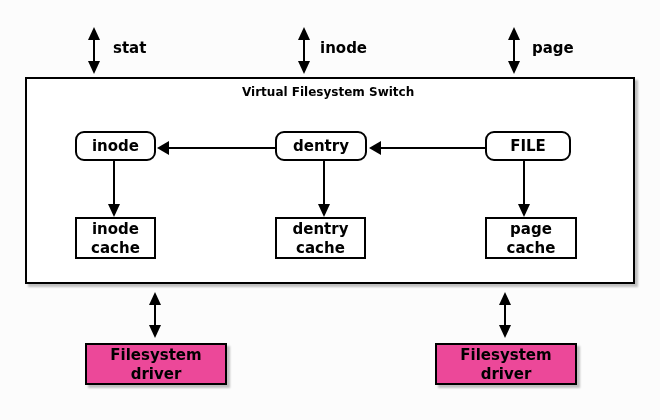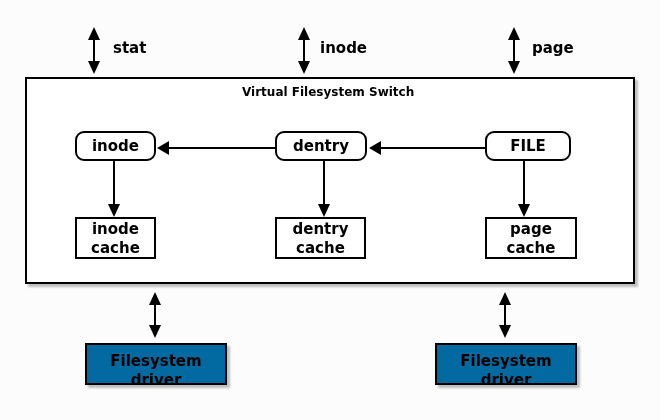--- a/index.html
+++ b/index.html
@@ -35,25 +35,25 @@
   .cache {
     border:2px solid #000; background:#fff;
     font-size:15px; font-weight:bold; text-align:center;
     top:217px; height:42px; line-height:19px; padding-top:1px;
   }
   .cache-inode  { left:75px;  width:81px; }
   .cache-dentry { left:275px; width:91px; }
   .cache-page   { left:485px; width:92px; }
 
   .driver {
-    border:2px solid #000; background:#0369a1;
+    border:2px solid #000; background:#ec4899;
     box-shadow:3px 3px 2px #bfbfbf;
     top:343px; width:142px; height:42px;
     font-size:15px; font-weight:bold; text-align:center;
-    line-height:19px; padding-top:7px;
+    line-height:19px; padding-top:1px;
   }
   .driver-left  { left:85px; }
   .driver-right { left:435px; }
 
   
   .varrow { width:12px; }
   .varrow .shaft { position:absolute; left:5px; top:7px; bottom:7px; width:2px; background:#000; }
   .varrow .head-up {
     position:absolute; top:0; left:0; width:0; height:0;
     border-left:6px solid transparent; border-right:6px solid transparent;

